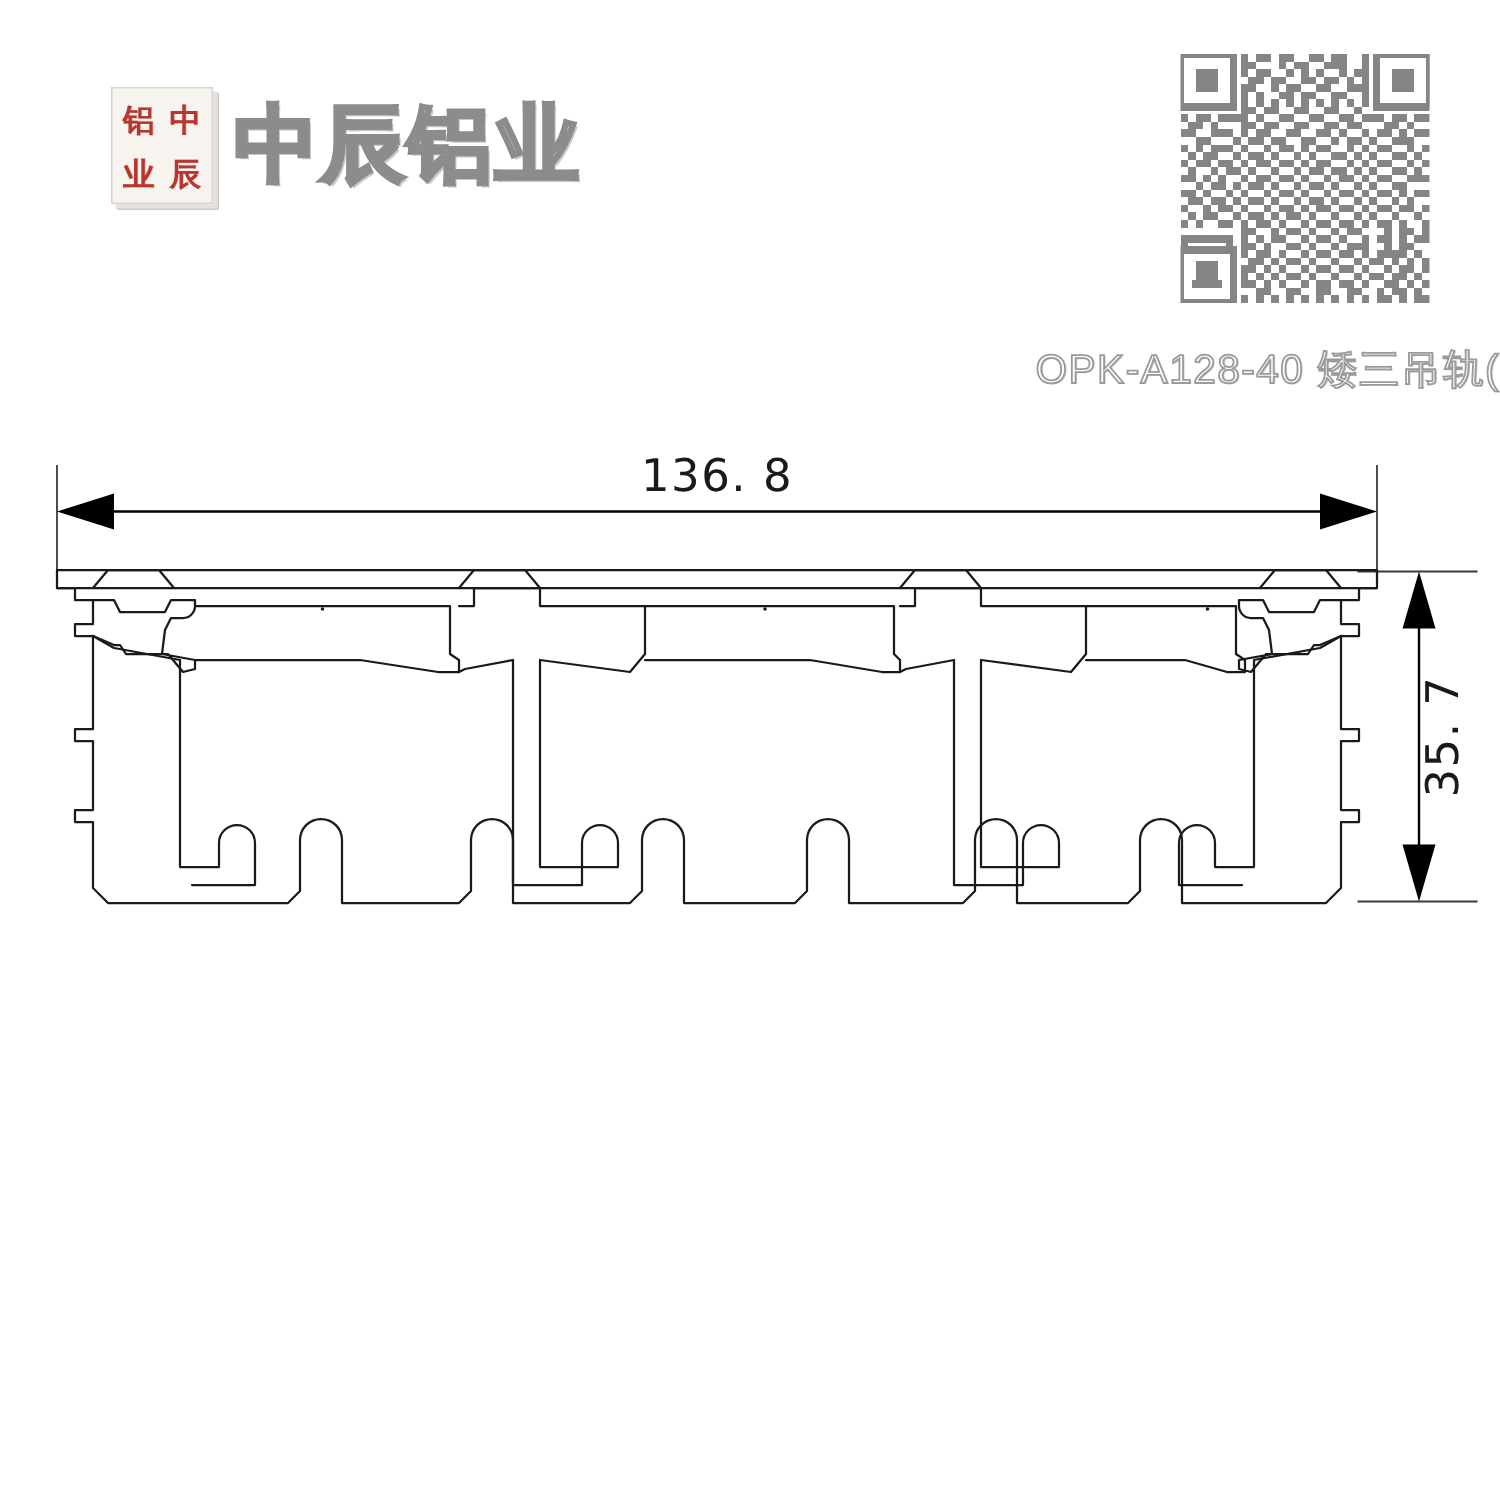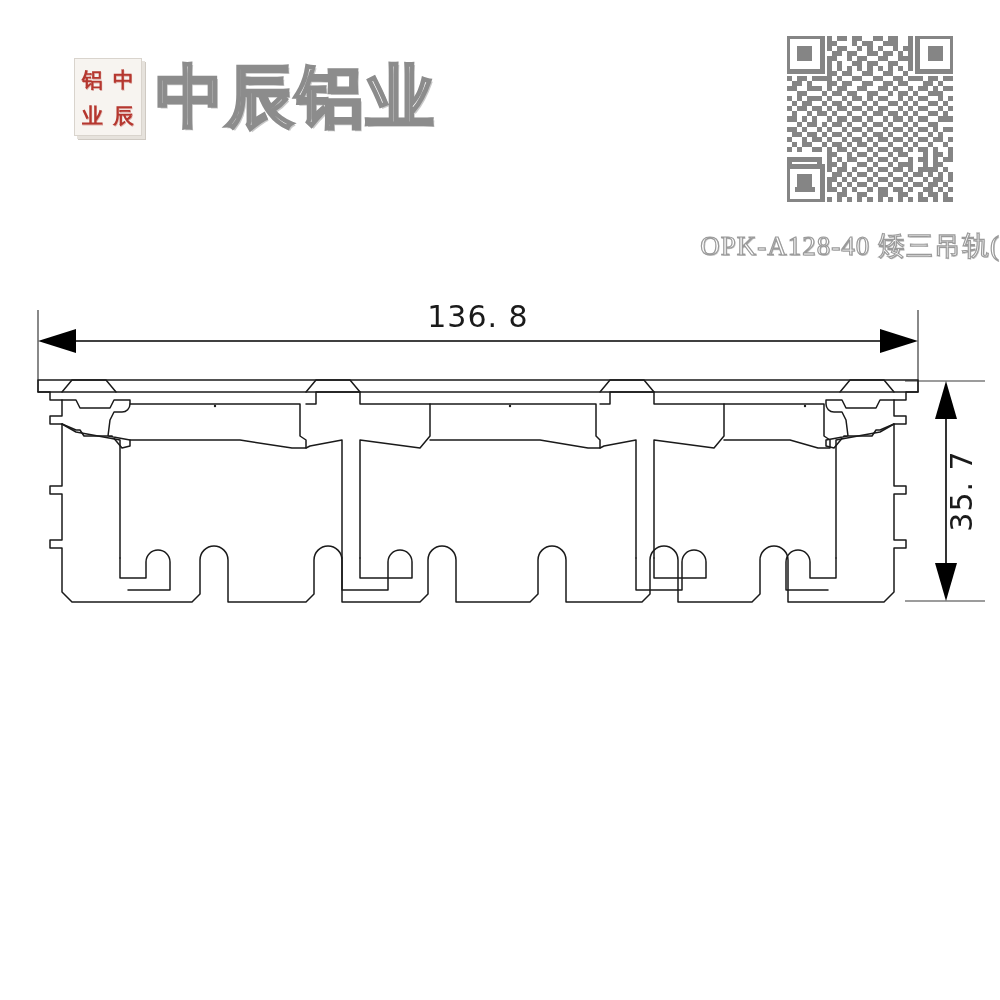--- a/index.html
+++ b/index.html
@@ -50,21 +50,21 @@
     color: #b5372f;
     font-family: "DejaVu Serif", serif;
     font-weight: bold;
     font-size: 21px;
     line-height: 1;
     text-shadow: 0.5px 0.5px 0 rgba(181,55,47,0.35);
   }
 
   #brand-name {
     font-family: "DejaVu Sans", sans-serif;
-    font-size: 68px;
+    font-size: 56px;
     font-weight: bold;
     letter-spacing: 2px;
     color: #ffffff;
     -webkit-text-stroke: 2.5px #8c8c8c;
     text-shadow: 2px 2px 0 #c9c9c9;
     white-space: nowrap;
     line-height: 1;
   }
 
   
@@ -76,21 +76,21 @@
     height: 166px;
   }
 
   
   #product-caption {
     position: absolute;
     right: 0px;
     top: 232px;
     width: 420px;
     text-align: right;
-    font-family: Liberation Serif, serif;
+    font-family: Liberation Sans, sans-serif;
     font-size: 27px;
     letter-spacing: 1px;
     color: #ffffff;
     -webkit-text-stroke: 1.2px #9a9a9a;
     text-shadow: 1px 1px 0 #cfcfcf;
     white-space: nowrap;
     overflow: hidden;
     line-height: 1.1;
   }
 

